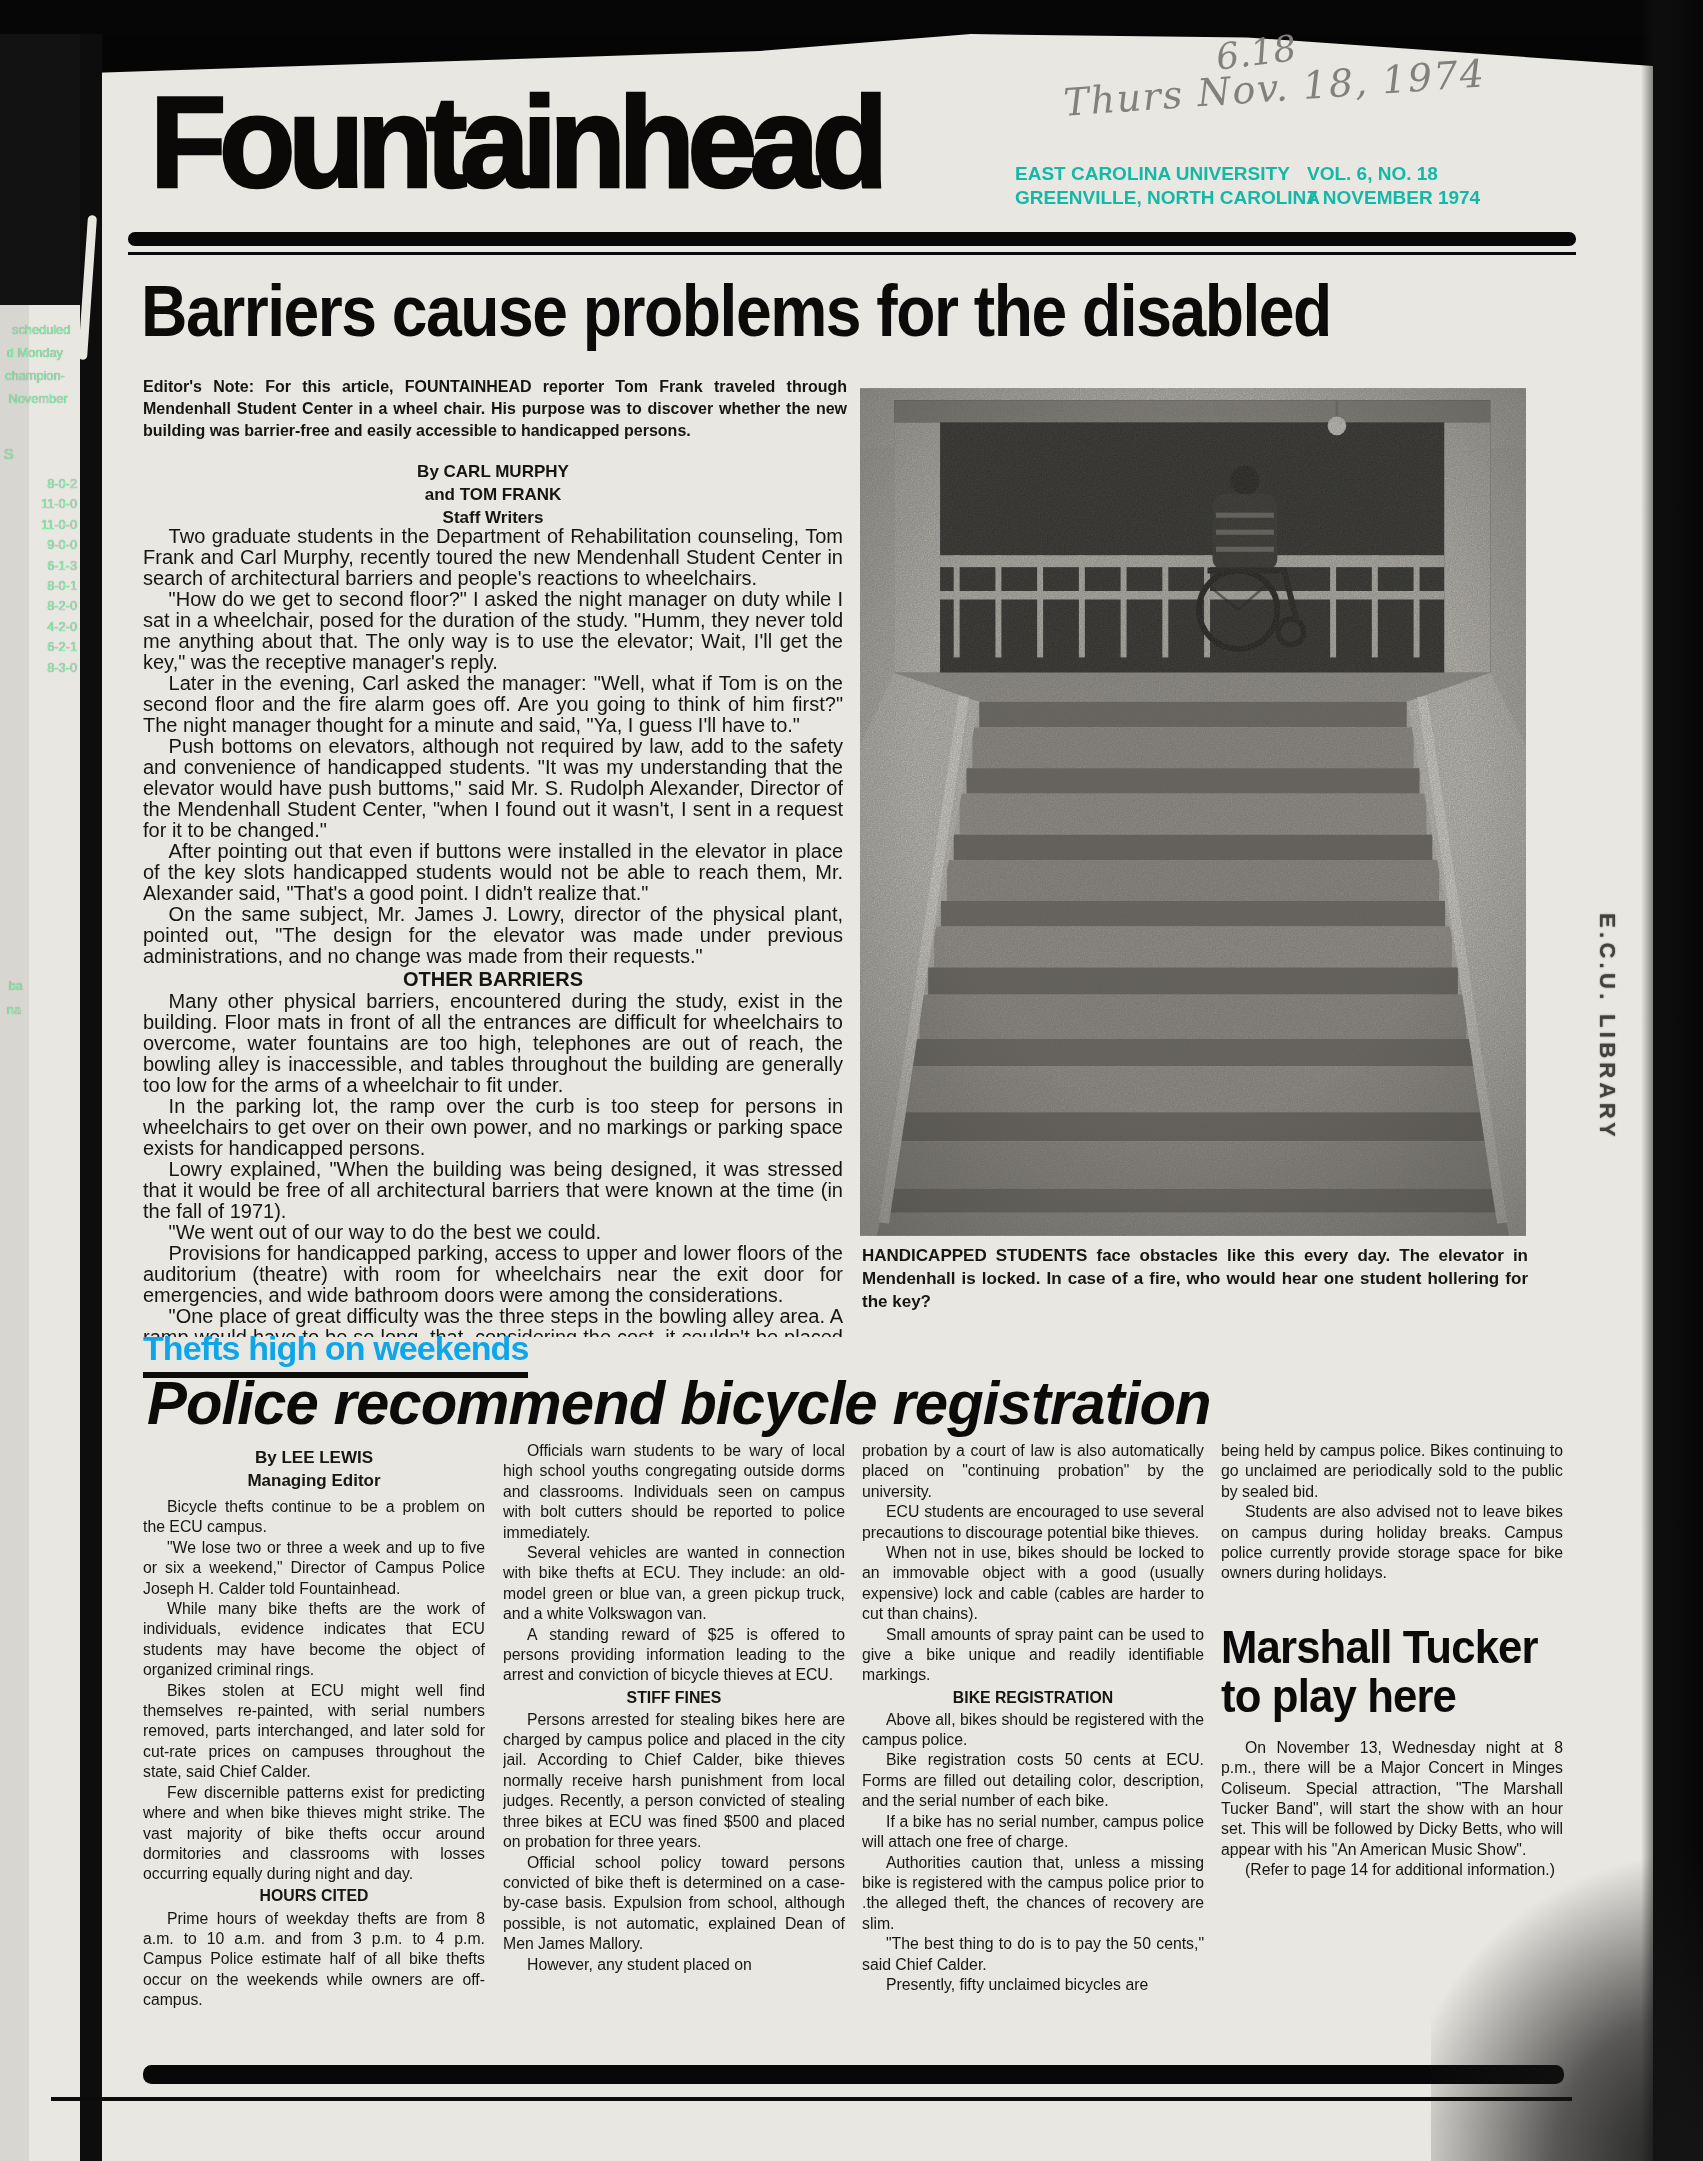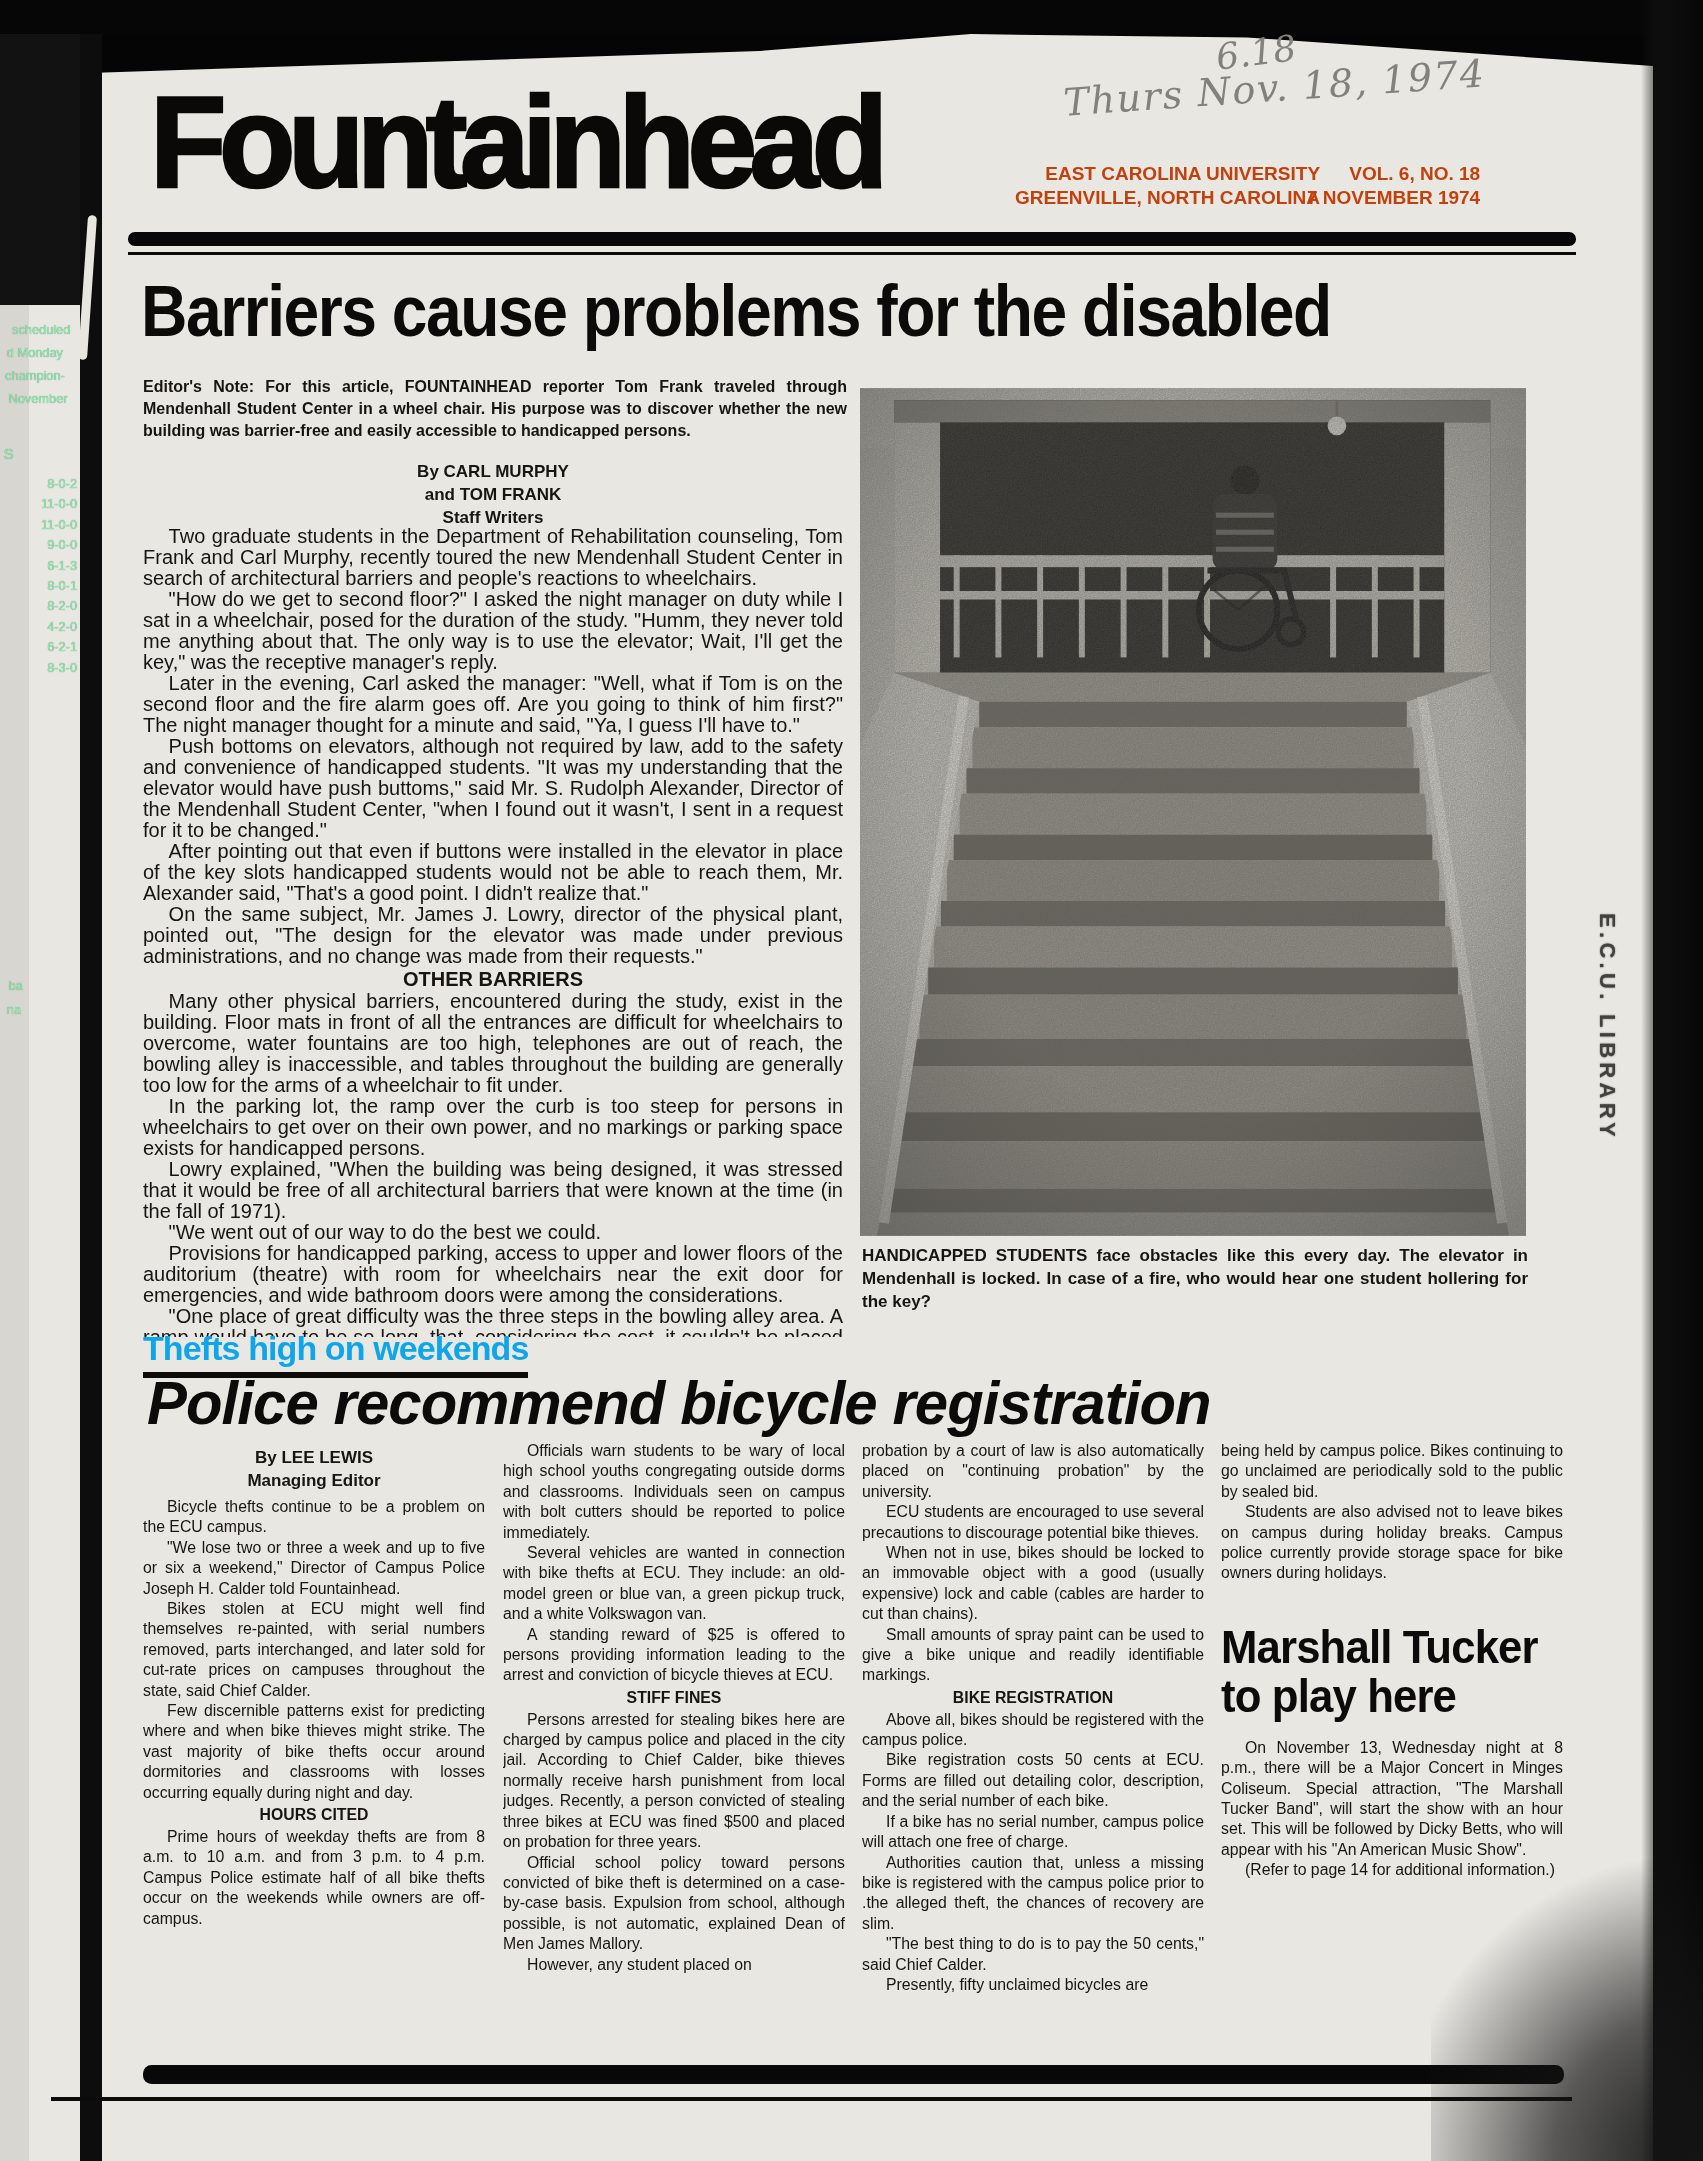--- a/index.html
+++ b/index.html
@@ -25,21 +25,21 @@
   .frag{color:#86efac;font-size:12.8px;text-shadow:0 0 0.9px #6b6a66;}
   .score-col{left:24px;width:53px;text-align:right;}
   .score-col div{line-height:20.4px;}
   .stamp{left:1583px;top:913px;width:37px;height:256px;writing-mode:vertical-rl;
          font-weight:bold;font-size:22px;letter-spacing:4.3px;color:#1d1d1b;opacity:.82;
          text-shadow:0 0 1.7px #3a3a38;}
 
   
   .masthead-title{left:150px;top:75px;font-size:129px;line-height:1.05;font-weight:bold;
       letter-spacing:-7.7px;color:#0a0908;-webkit-text-stroke:2.6px #0a0908;transform:scaleX(.97);transform-origin:left top;}
-  .pub-block{font-size:19px;font-weight:bold;line-height:24px;color:#c2410c;text-align:right;}
+  .pub-block{font-size:19px;font-weight:bold;line-height:24px;color:#14b8a6;}
   .pub-left{left:1015px;top:162px;}
   .pub-right{left:1307px;top:162px;}
   .hand{font-family:"DejaVu Serif",serif;font-style:italic;color:#83817c;}
   .hand-num{left:1216px;top:32px;font-size:36px;transform:rotate(-7deg);}
   .hand-date{left:1063px;top:66px;font-size:38px;letter-spacing:1.7px;transform:rotate(-4deg);}
   .rule-thick{height:13.6px;background:#070707;border-radius:6.8px;}
   .rule-thin{height:3.4px;background:#0a0a0a;}
 
   
   .headline1{left:141px;top:269px;width:1704px;font-size:73px;font-weight:bold;letter-spacing:-1.7px;
@@ -224,20 +224,21 @@
   <div class="abs kicker">Thefts high on weekends</div>
   <div class="abs headline2">Police recommend bicycle registration</div>
   <div class="abs byline byline2">
     <div>By LEE LEWIS</div>
     <div>Managing Editor</div>
   </div>
 
   <div class="abs col col1">
     <p>Bicycle thefts continue to be a problem on the ECU campus.</p>
     <p>"We lose two or three a week and up to five or six a weekend," Director of Campus Police Joseph H. Calder told Fountainhead.</p>
+    <p>While many bike thefts are the work of individuals, evidence indicates that ECU students may have become the object of organized criminal rings.</p>
     <p>Bikes stolen at ECU might well find themselves re-painted, with serial numbers removed, parts interchanged, and later sold for cut-rate prices on campuses throughout the state, said Chief Calder.</p>
     <p>Few discernible patterns exist for predicting where and when bike thieves might strike. The vast majority of bike thefts occur around dormitories and classrooms with losses occurring equally during night and day.</p>
     <p class="subhead">HOURS CITED</p>
     <p>Prime hours of weekday thefts are from 8 a.m. to 10 a.m. and from 3 p.m. to 4 p.m. Campus Police estimate half of all bike thefts occur on the weekends while owners are off-campus.</p>
   </div>
 
   <div class="abs col col2">
     <p>Officials warn students to be wary of local high school youths congregating outside dorms and classrooms. Individuals seen on campus with bolt cutters should be reported to police immediately.</p>
     <p>Several vehicles are wanted in connection with bike thefts at ECU. They include: an old-model green or blue van, a green pickup truck, and a white Volkswagon van.</p>
     <p>A standing reward of $25 is offered to persons providing information leading to the arrest and conviction of bicycle thieves at ECU.</p>

